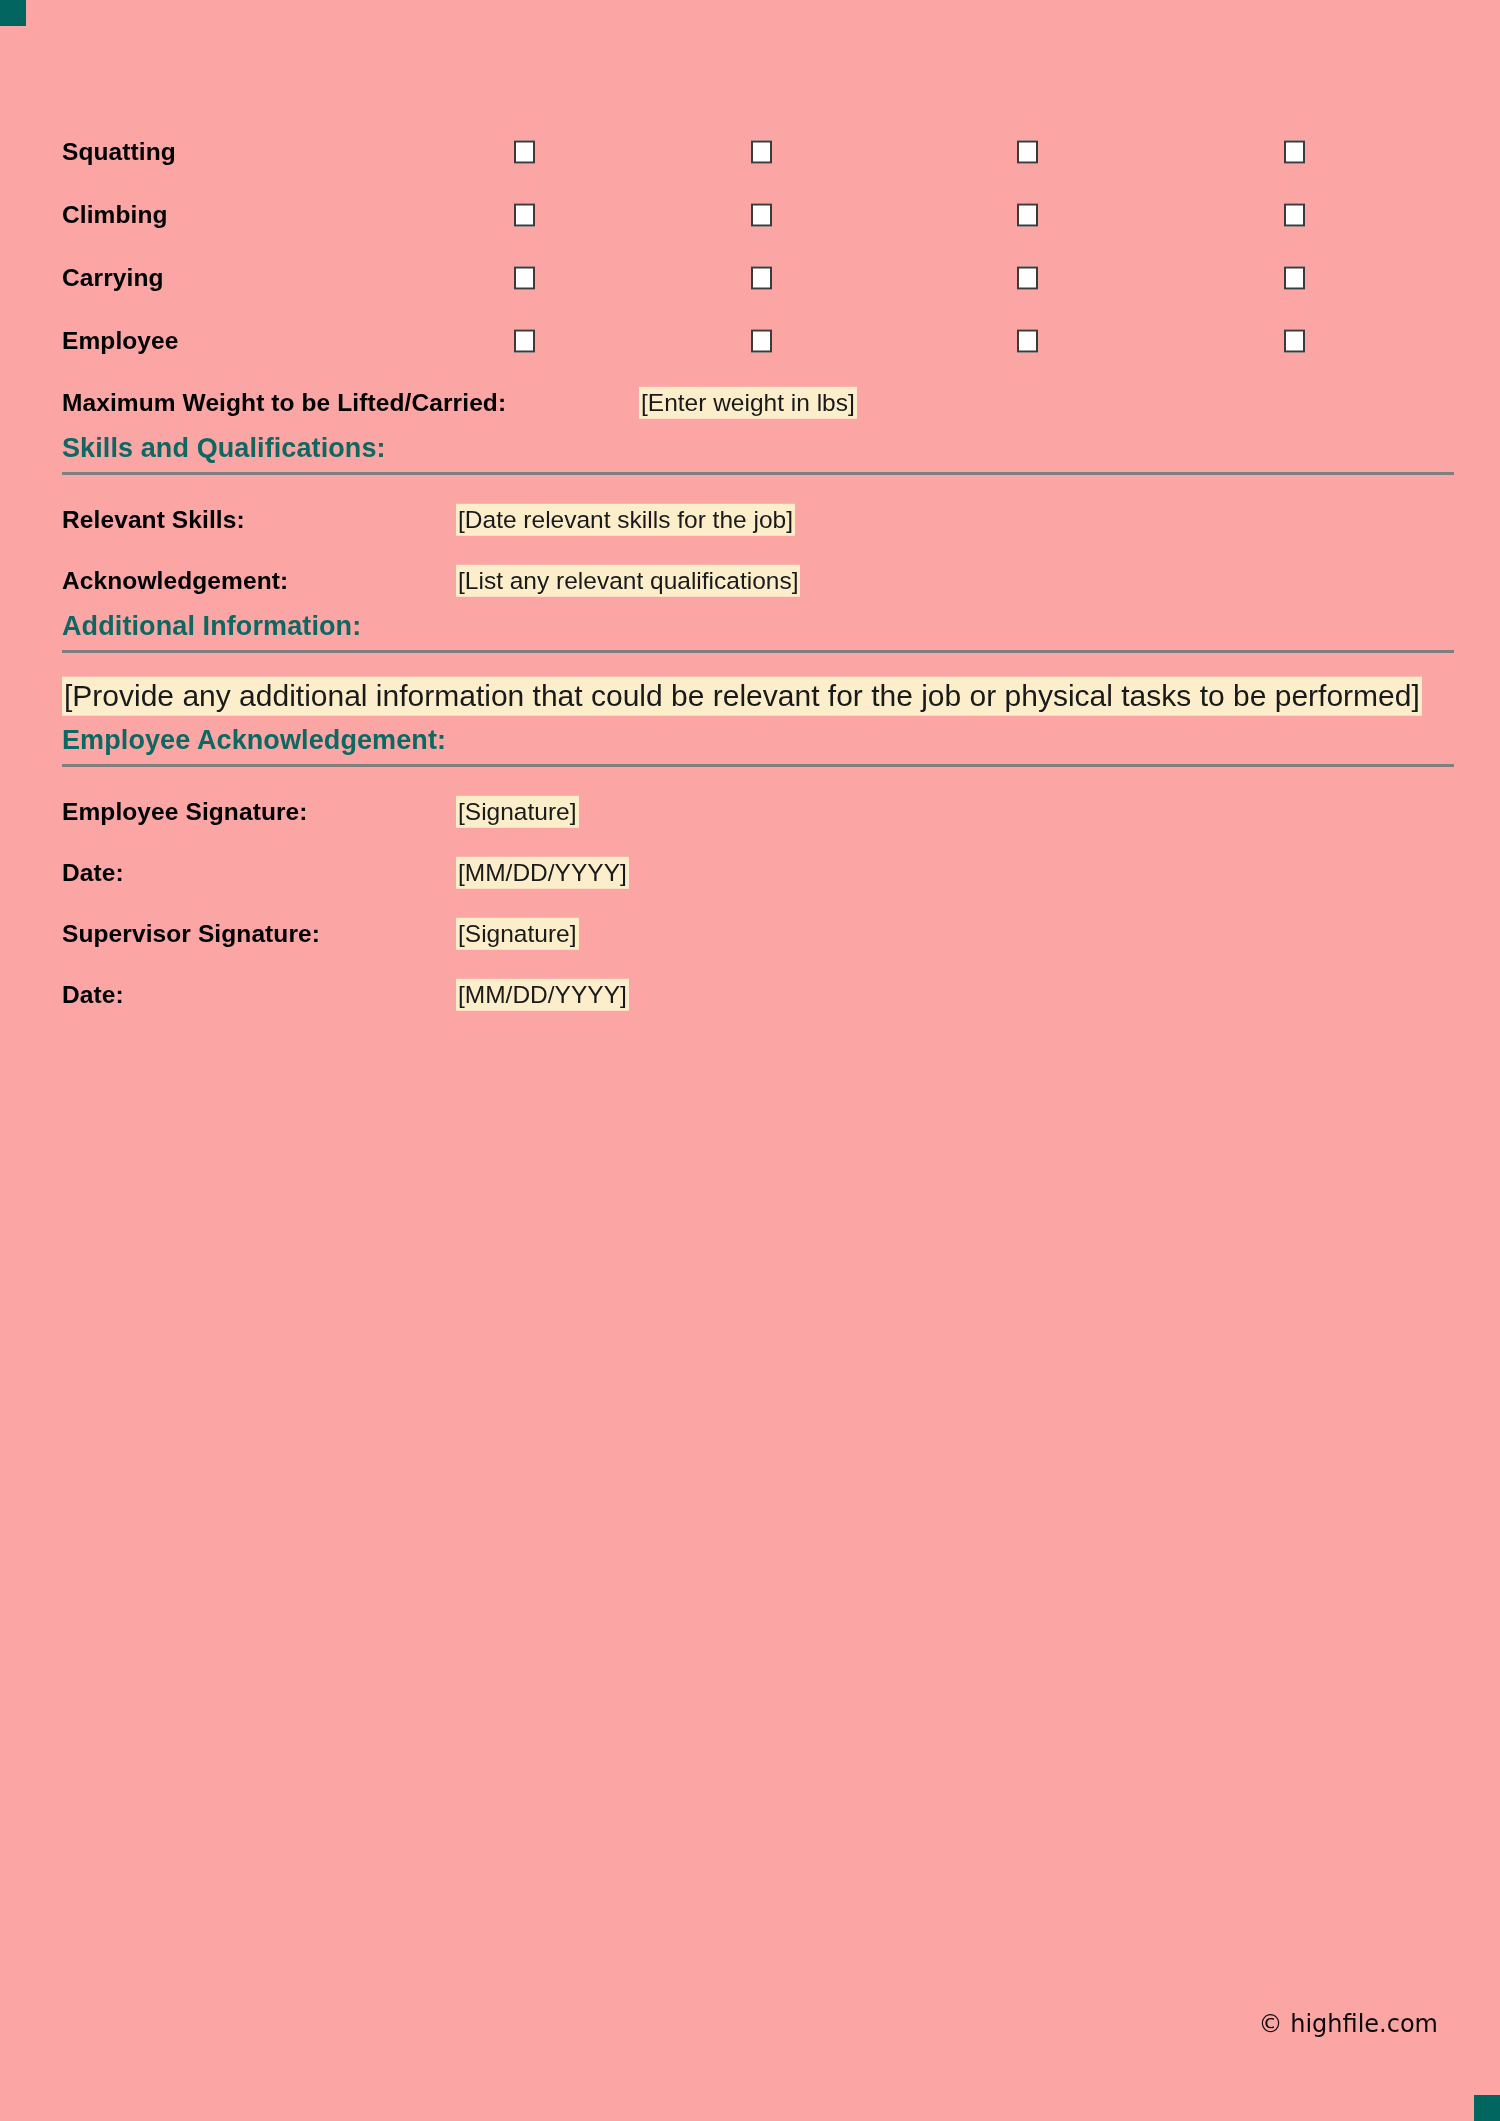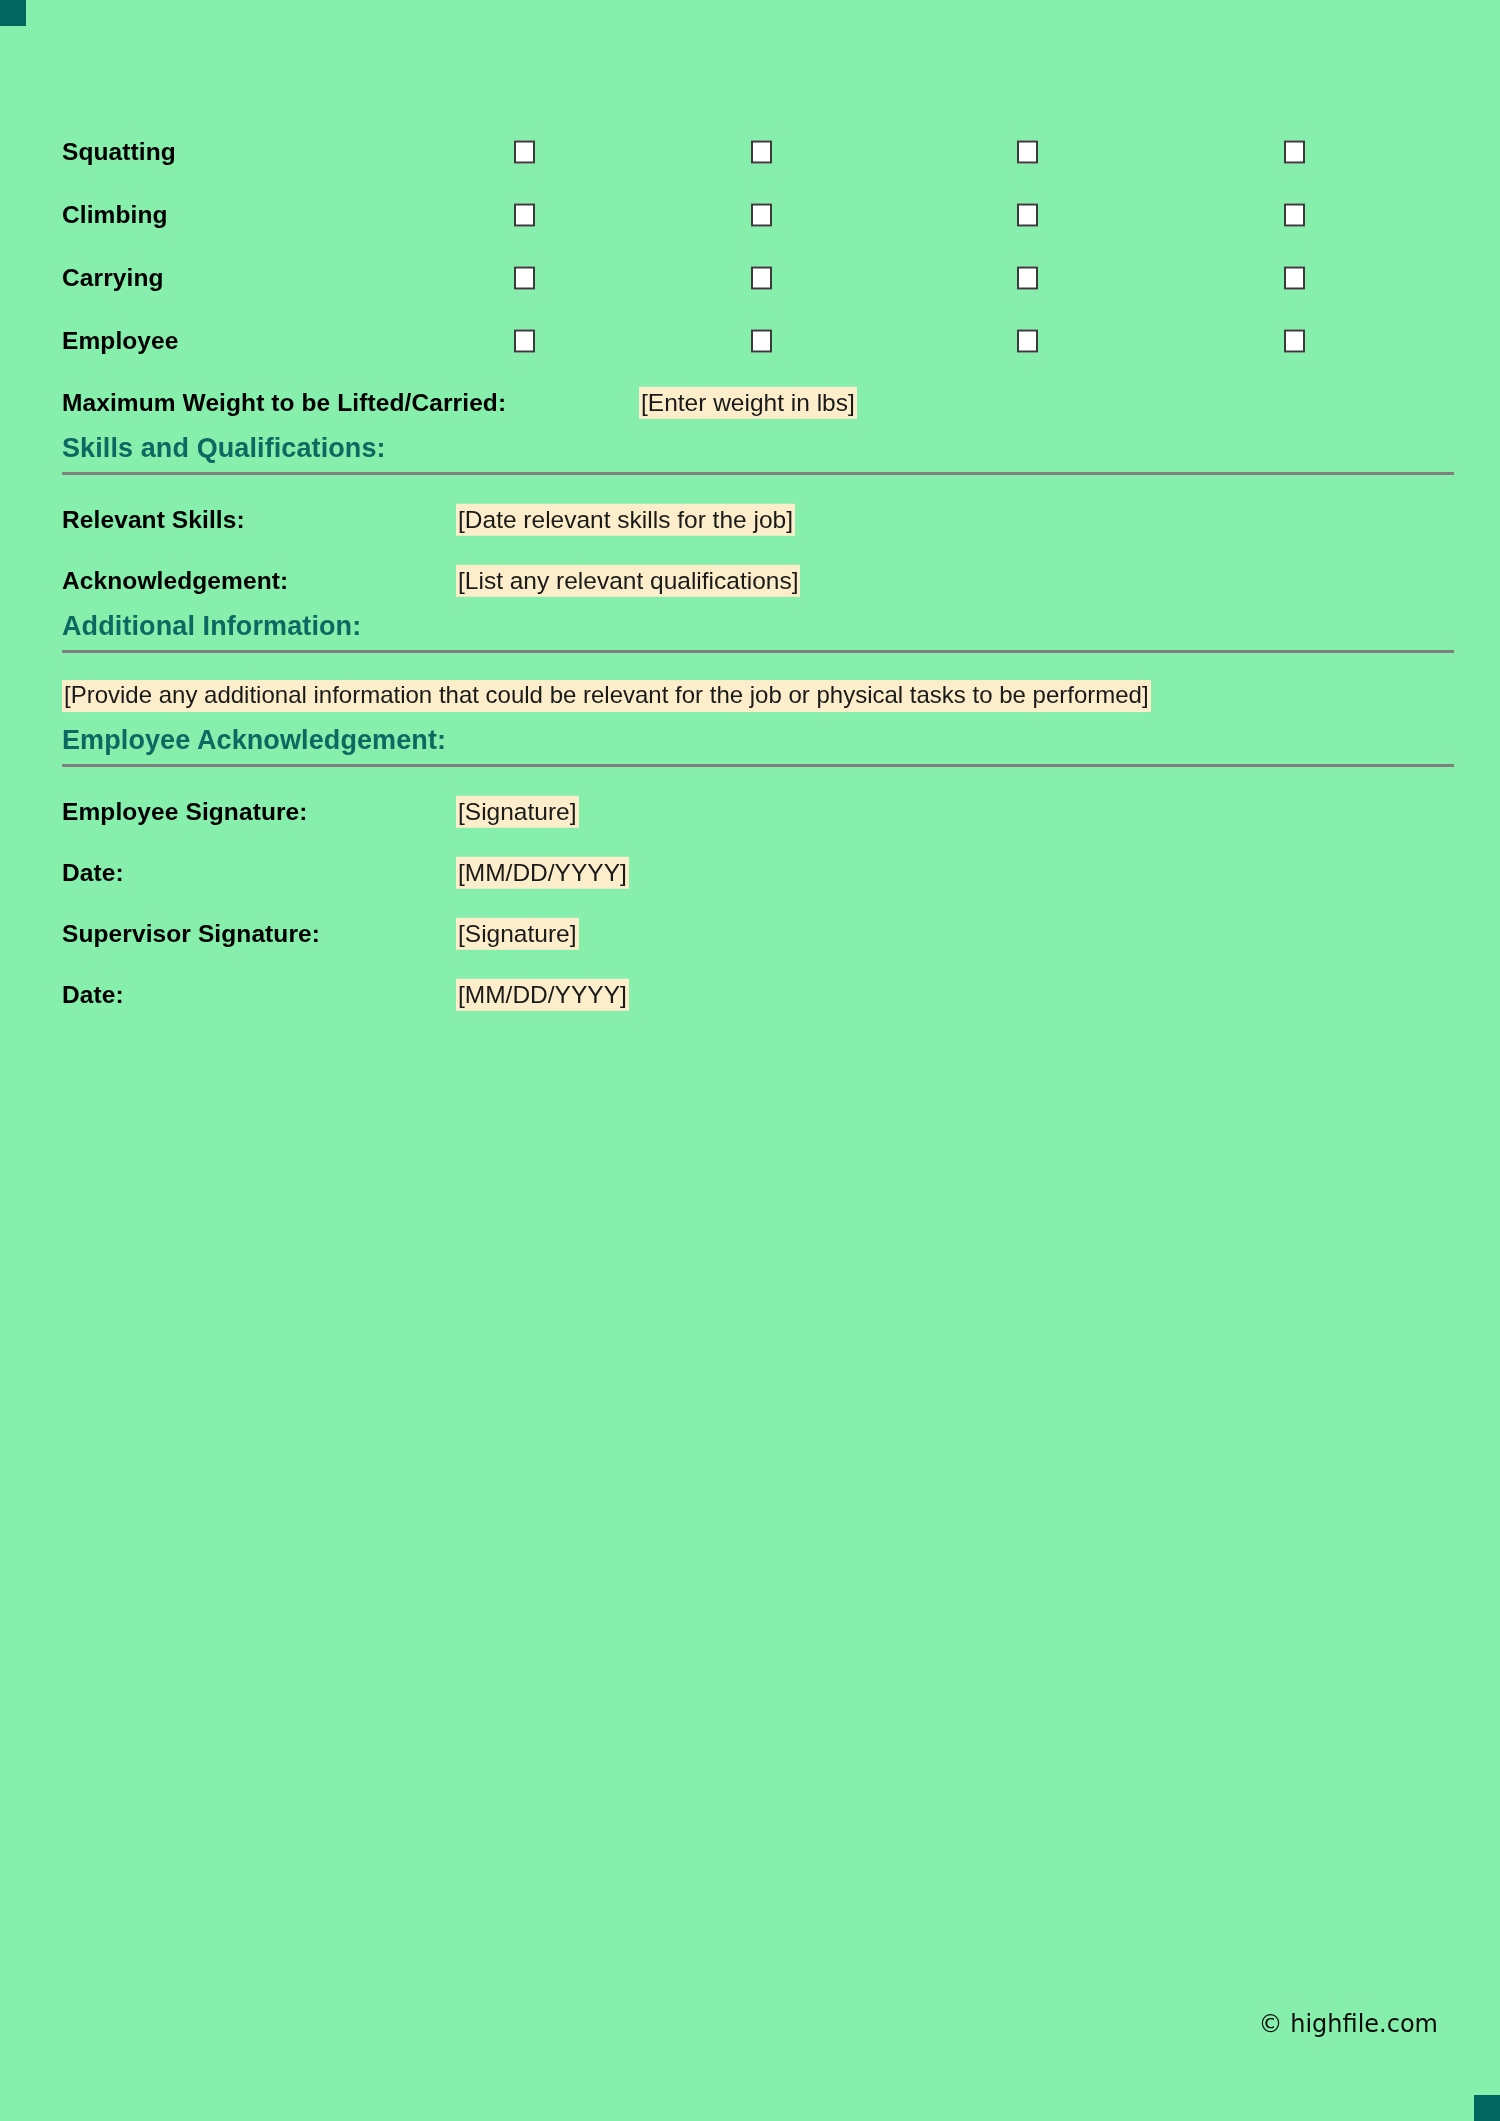--- a/index.html
+++ b/index.html
@@ -8,21 +8,21 @@
     background: #ffffff;
   }
   body {
     font-family: "Liberation Sans", sans-serif;
     -webkit-font-smoothing: antialiased;
   }
   .page {
     position: relative;
     width: 1500px;
     height: 2121px;
-    background: #86efac;
+    background: #fca5a5;
     overflow: hidden;
     box-sizing: border-box;
   }
 
   
   .corner-tl {
     position: absolute;
     left: 0;
     top: 0;
     width: 26px;
@@ -131,21 +131,21 @@
   
   .para-row {
     position: relative;
     height: 58px;
   }
   .para-value {
     position: absolute;
     left: 0;
     top: 50%;
     transform: translateY(-50%);
-    font-size: 24px;
+    font-size: 30px;
     color: #1a1a1a;
     background: #fdeecb;
     white-space: nowrap;
     padding: 2px 2px 3px 2px;
     line-height: 1.12;
   }
 
   
   .footer {
     position: absolute;

